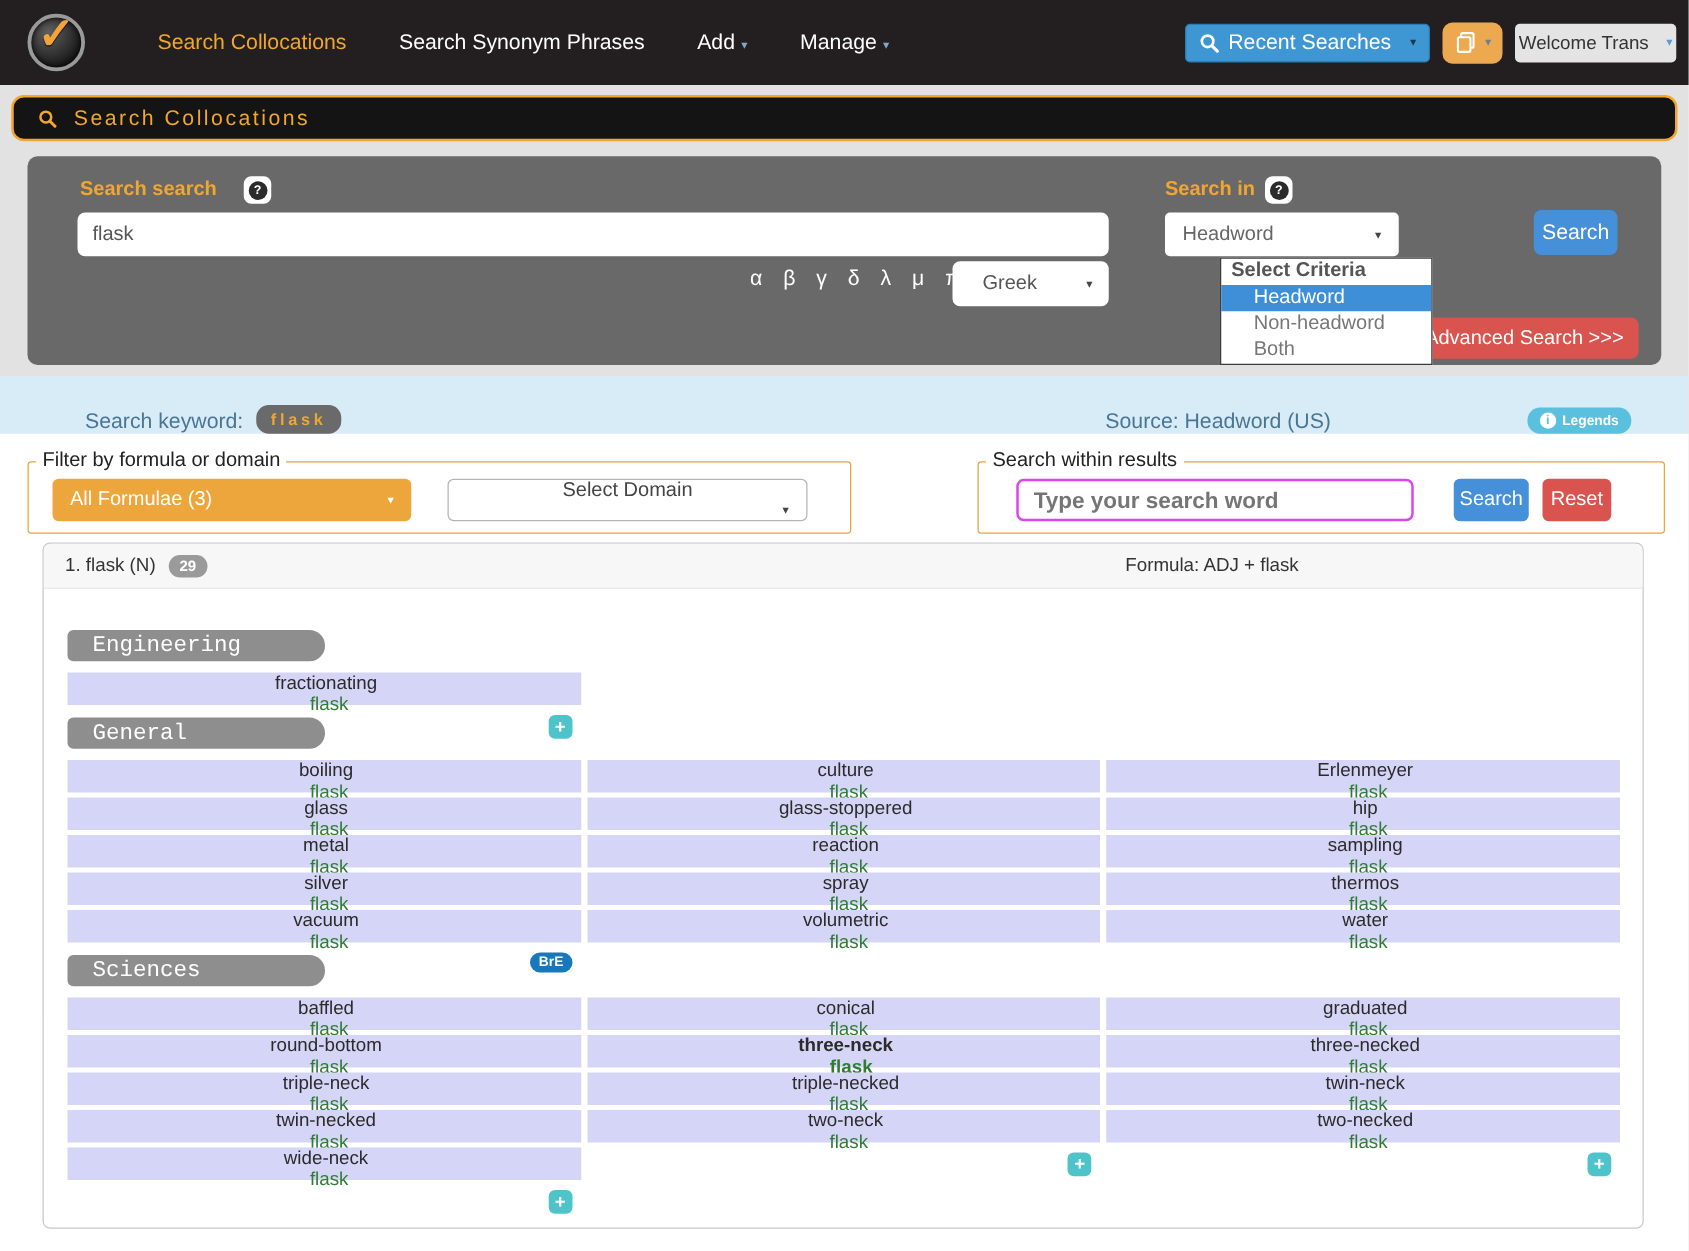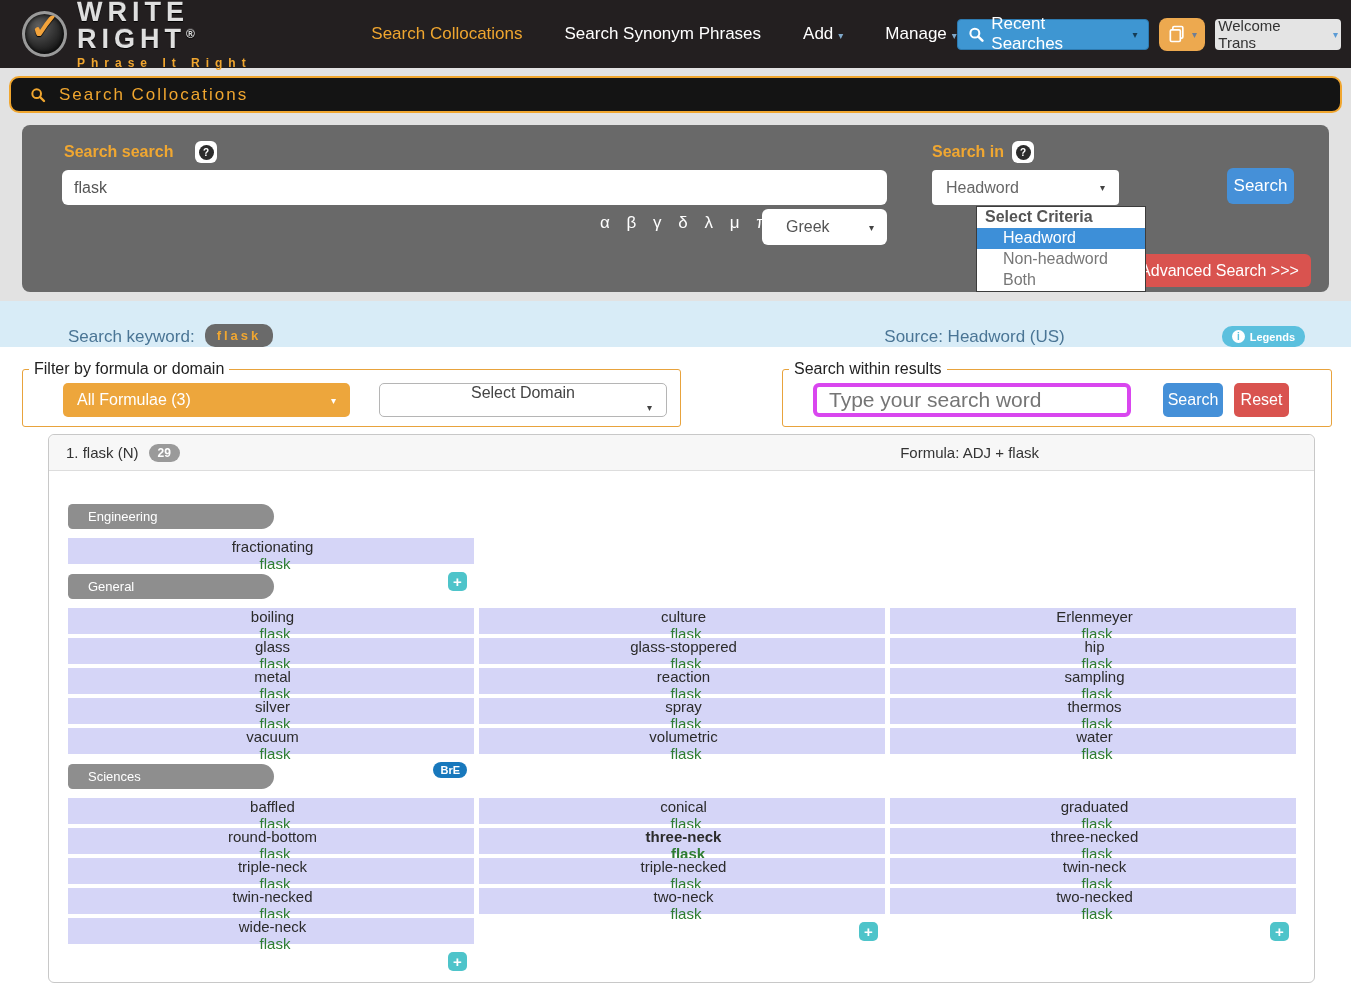--- a/index.html
+++ b/index.html
@@ -75,39 +75,39 @@
   .legends-icon { width:13px; height:13px; background:#fff; color:#5bc0de; border-radius:50%; font-size:10px;
     font-weight:bold; display:flex; align-items:center; justify-content:center; font-style:normal; }
   
   .main { background:#fff; padding-top:13px; min-height:656px; }
   .fieldset-row { display:flex; }
   fieldset { border:1px solid #e8a33d; border-radius:3px; padding:0; height:67px; }
   fieldset.filter { margin-left:22px; width:659px; }
   fieldset.within { margin-left:99px; width:550px; }
   legend { font-size:16px; color:#222; margin-left:6px; padding:0 5px; }
   .fs-inner { display:flex; align-items:center; margin-top:5px; }
-  .formula-select { margin-left:40px; width:287px; height:34px; background:#eda63c; border-radius:5px;
+  .formula-select { margin-left:19px; width:287px; height:34px; background:#eda63c; border-radius:5px;
     color:#fff; padding:0 14px; }
   .formula-select .sel-caret { color:#fff; }
   .domain-select { margin-left:29px; width:288px; height:34px; border:1px solid #b5b5b5; border-radius:5px;
     color:#444; padding:0 14px;flex-direction:column; }
-  .within-input { margin-left:30px; width:318px; height:34px; border:4px solid #d946ef; border-radius:6px;
-    padding:0 12px; font-size:21px; color:#555; outline:none; }
+  .within-input { margin-left:30px; width:318px; height:34px; border:2px solid #d946ef; border-radius:6px;
+    padding:0 12px; font-size:18px; color:#555; outline:none;font-weight:bold; }
   .search-btn-small { margin-left:32px; width:60px; height:34px; background:#4590d8; border-radius:5px; font-size:16px; }
   .reset-btn { margin-left:11px; width:55px; height:34px; background:#d9534f; border-radius:5px; font-size:16px; }
   
-  .results-panel { margin:7px 36px 0 48px; border:1px solid #c8c8c8; border-radius:6px; background:#fff; }
+  .results-panel { margin:7px 36px 0 34px; border:1px solid #c8c8c8; border-radius:6px; background:#fff; }
   .results-header { height:36px; background:#f7f7f7; border-bottom:1px solid #ddd; border-radius:6px 6px 0 0;
     display:flex; align-items:center; padding:0 17px; font-size:15px; color:#333; }
   .count-badge { background:#9a9a9a; color:#fff; border-radius:9px; padding:2px 9px; font-size:12px;
     font-weight:bold; margin-left:10px; }
   .formula-label { margin-left:auto; margin-right:258px; }
   .results-body { padding:24px 18px 28px 19px; }
-  .section-badge { width:206px; height:25px; background:#8e8e8e; color:#fff; font-size:13px; display:flex;
-    align-items:center; padding-left:20px; border-radius:6px 16px 16px 6px; margin:9px 0 9px 0; }
+  .section-badge { width:206px; height:25px; background:#8e8e8e; color:#fff; font-size:18px; display:flex;
+    align-items:center; padding-left:20px; border-radius:6px 16px 16px 6px; margin:9px 0 9px 0;font-family:Liberation Mono, monospace; }
   .collocation-grid { display:grid; grid-template-columns:repeat(3, 1fr); column-gap:5px; row-gap:4px;
     margin:5px 0 10px 0; }
   .collocation-row { height:26px; background:#d5d5f7; display:flex; align-items:center;
     padding:0 7px 0 10px; font-size:15px; color:#2b2b2b;flex-direction:column; }
   .collocation-row .word { color:#2e7d32; margin-left:5px; }
   .collocation-row.bold { font-weight:bold; }
   .collocation-row.bold .word { margin-left:9px; }
   .add-button { margin-left:auto; width:19px; height:19px; background:#4ec4ca; border-radius:5px; color:#fff;
     font-weight:bold; font-size:15px; line-height:19px; text-align:center; cursor:pointer; flex:none; }
   .bre-badge { margin-left:auto; background:#1878bc; color:#fff; font-size:11px; font-weight:bold;
@@ -115,24 +115,20 @@
   .icon-svg { display:block; }
 </style>
 </head>
 <body>
 
 <div class="navbar">
   <div class="logo">
     <div class="logo-circle">
       <span class="logo-check">✓</span>
     </div>
-    <div>
-      <div class="logo-title"><span>WRITE RIGHT</span><sup>®</sup></div>
-      <div class="logo-tagline">Phrase It Right</div>
-    </div>
   </div>
   <div class="nav-links">
     <span class="nav-link active">Search Collocations</span>
     <span class="nav-link">Search Synonym Phrases</span>
     <span class="nav-link"><span>Add</span><span class="caret">▾</span></span>
     <span class="nav-link"><span>Manage</span><span class="caret">▾</span></span>
   </div>
   <div class="nav-right">
     <div class="recent-btn">
       <svg class="icon-svg" width="17" height="17" viewBox="0 0 24 24">

